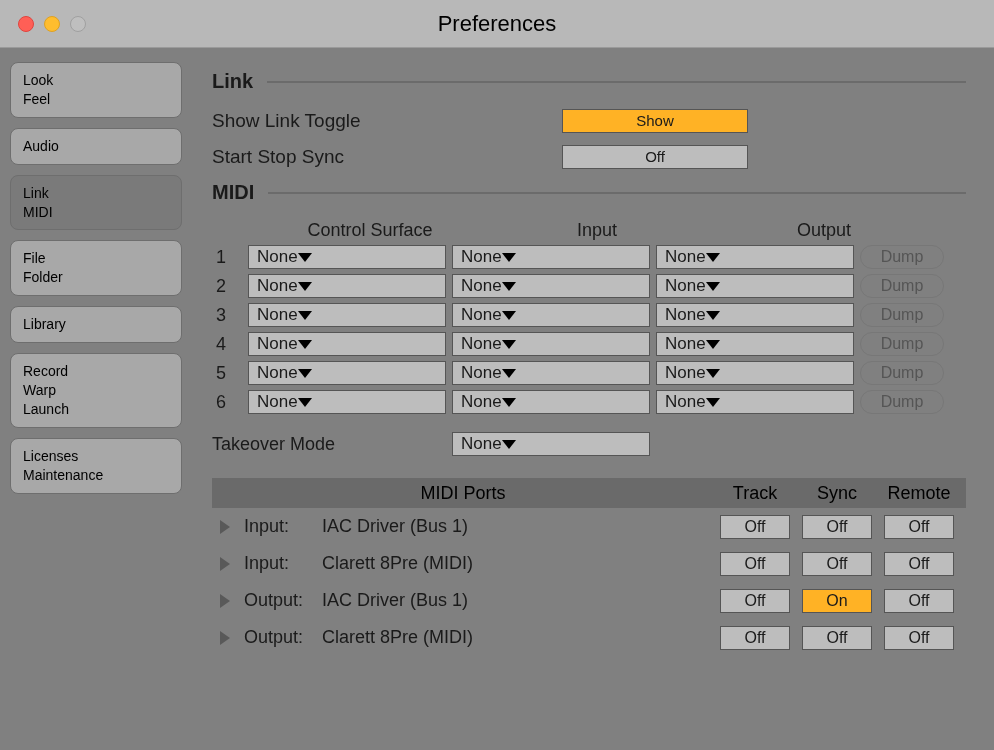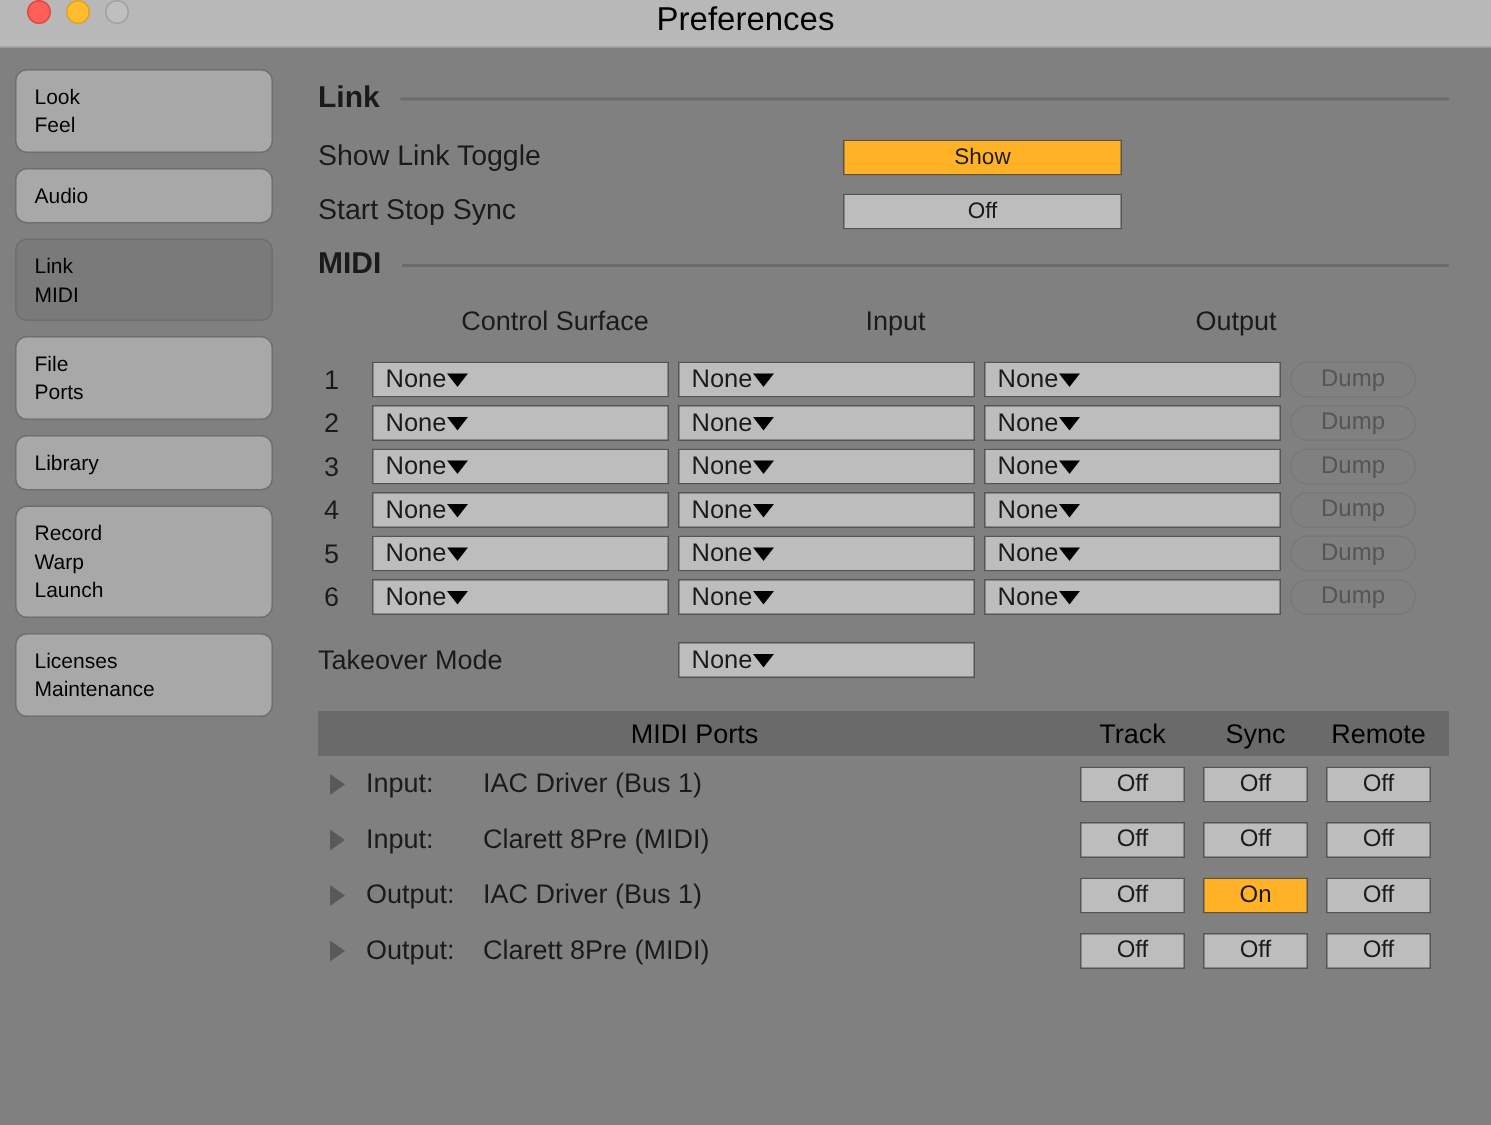--- a/index.html
+++ b/index.html
@@ -1,18 +1,18 @@
 <!DOCTYPE html>
 <html><head>
 <meta charset="utf-8">
 <style>
   * { box-sizing: border-box; margin: 0; padding: 0; font-family: "Helvetica Neue", Helvetica, Arial, sans-serif; }
   body { background: #808080; width: 994px; height: 750px; overflow: hidden; color: #1a1a1a; }
 
-  .titlebar { height: 32px; background: #b8b8b8; display: flex; position: relative; border-bottom: 1px solid #9a9a9a; }
+  .titlebar { height: 48px; background: #b8b8b8; display: flex; align-items: center; position: relative; border-bottom: 1px solid #9a9a9a; }
   .traffic { display: flex; gap: 10px; position: absolute; left: 18px; }
   .tl { width: 16px; height: 16px; border-radius: 50%; }
   .tl.red { background: #ff5f56; border: 1px solid #e0443e; }
   .tl.yellow { background: #ffbd2e; border: 1px solid #dea123; }
   .tl.gray { background: #bfbfbf; border: 1px solid #a0a0a0; }
   .titlebar-title { flex: 1; text-align: center; font-size: 22px; font-weight: 500; color: #000; }
 
   .container { display: flex; height: calc(100% - 44px); }
   .sidebar { width: 192px; padding: 14px 10px; background: #808080; display: flex; flex-direction: column; gap: 10px; }
   .sidebtn { background: #a8a8a8; border: 1px solid #6e6e6e; border-radius: 8px; padding: 8px 12px; font-size: 14px; color: #000; line-height: 1.35; cursor: pointer; }
@@ -24,21 +24,21 @@
   .section-head { display: flex; align-items: center; gap: 14px; margin-bottom: 16px; }
   .section-head .label { font-size: 20px; font-weight: 600; }
   .section-head .line { flex: 1; height: 2px; background: #6b6b6b; }
 
   .row { display: flex; align-items: center; margin-bottom: 12px; }
   .row .lbl { width: 350px; font-size: 19px; }
   .togglebtn { width: 186px; height: 24px; border: 1px solid #555; background: #bdbdbd; text-align: center; font-size: 15px; line-height: 22px; cursor: pointer; }
   .togglebtn.on { background: #ffb225; }
 
   .cs-table { margin-top: 4px; }
-  .cs-head { display: grid; grid-template-columns: 30px 198px 198px 198px 84px; column-gap: 6px; margin-bottom: 16px; gap: 29px; }
+  .cs-head { display: grid; grid-template-columns: 30px 198px 198px 198px 84px; column-gap: 6px; margin-bottom: 4px; gap: 29px; }
   .cs-head div { text-align: center; font-size: 18px; }
   .cs-row { display: grid; grid-template-columns: 30px 198px 198px 198px 84px; column-gap: 6px; margin-bottom: 5px; align-items: center; }
   .cs-row .num { font-size: 18px; text-align: left; padding-left: 4px; }
   .dd { height: 24px; background: #bdbdbd; border: 1px solid #555; display: flex; align-items: center; justify-content: flex-start; padding: 0 4px 0 8px; font-size: 17px; cursor: pointer; }
   .dd .tri { width: 0; height: 0; border-left: 7px solid transparent; border-right: 7px solid transparent; border-top: 9px solid #000; }
   .pill { height: 24px; border-radius: 12px; border: 1px solid #777; background: transparent; color: #555; font-size: 16px; display: flex; align-items: center; justify-content: center; cursor: default; }
 
   .takeover { display: grid; grid-template-columns: 234px 198px; column-gap: 6px; margin: 18px 0 22px 0; align-items: center; }
   .takeover .lbl { font-size: 18px; }
 
@@ -73,21 +73,21 @@
       </div>
       <div class="sidebtn">
         <div>Audio</div>
       </div>
       <div class="sidebtn active">
         <div>Link</div>
         <div>MIDI</div>
       </div>
       <div class="sidebtn">
         <div>File</div>
-        <div>Ports</div>
+        <div>Folder</div>
       </div>
       <div class="sidebtn">
         <div>Library</div>
       </div>
       <div class="sidebtn">
         <div>Record</div>
         <div>Warp</div>
         <div>Launch</div>
       </div>
       <div class="sidebtn">

